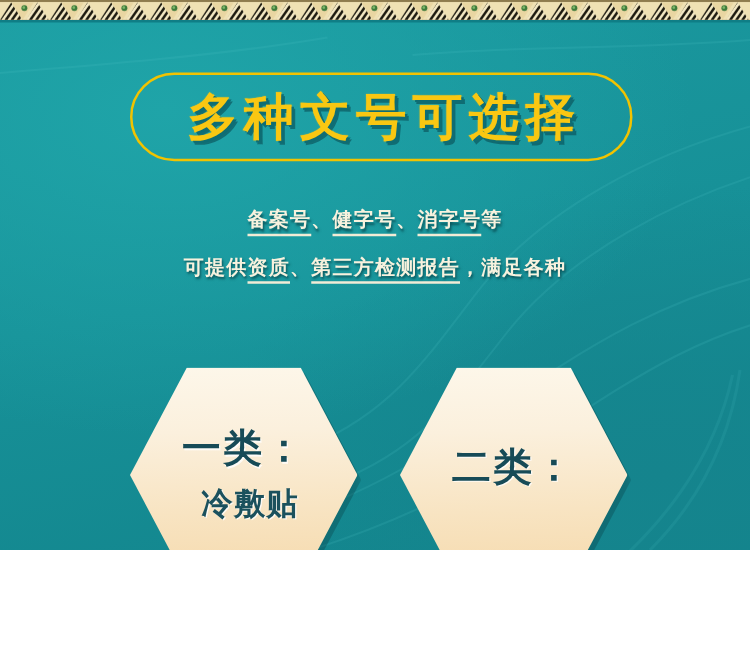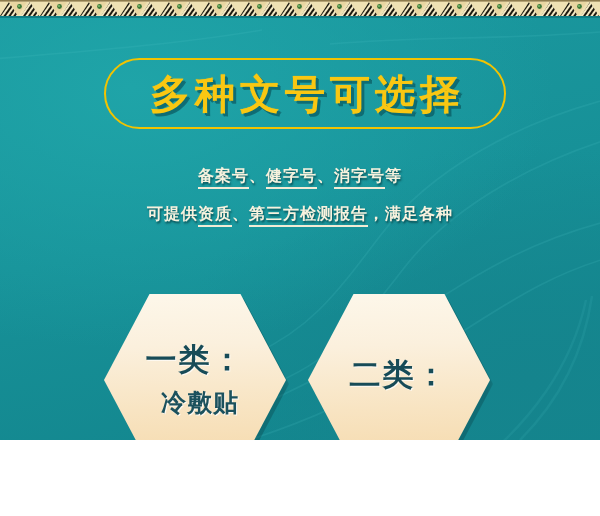--- a/index.html
+++ b/index.html
@@ -99,21 +99,21 @@
   .hex-shadow {
     position:absolute;
     width:182px; height:172px;
     top:298px;
     background:rgba(5,52,58,.30);
     -webkit-clip-path:polygon(25% 0%, 75% 0%, 100% 50%, 75% 100%, 25% 100%, 0% 50%);
             clip-path:polygon(25% 0%, 75% 0%, 100% 50%, 75% 100%, 25% 100%, 0% 50%);
     filter:blur(3px);
   }
   #hex-left, #hex-left-shadow  { left:104px; }
-  #hex-right, #hex-right-shadow{ left:308px;gap:20px; }
+  #hex-right, #hex-right-shadow{ left:320px;gap:20px; }
   #hex-left-shadow, #hex-right-shadow { margin-left:3px; }
 
   .hex-title {
     font-size:31px;
     font-weight:bold;
     color:#174b57;
     letter-spacing:2px;
     line-height:1.1;
     margin-bottom:12px;
     text-shadow:1px 1px 0 rgba(255,255,255,.8);

